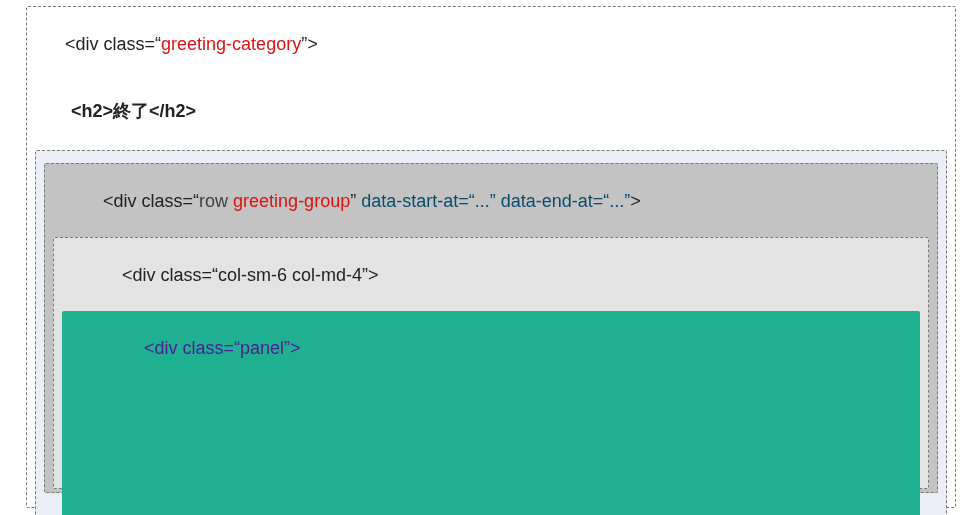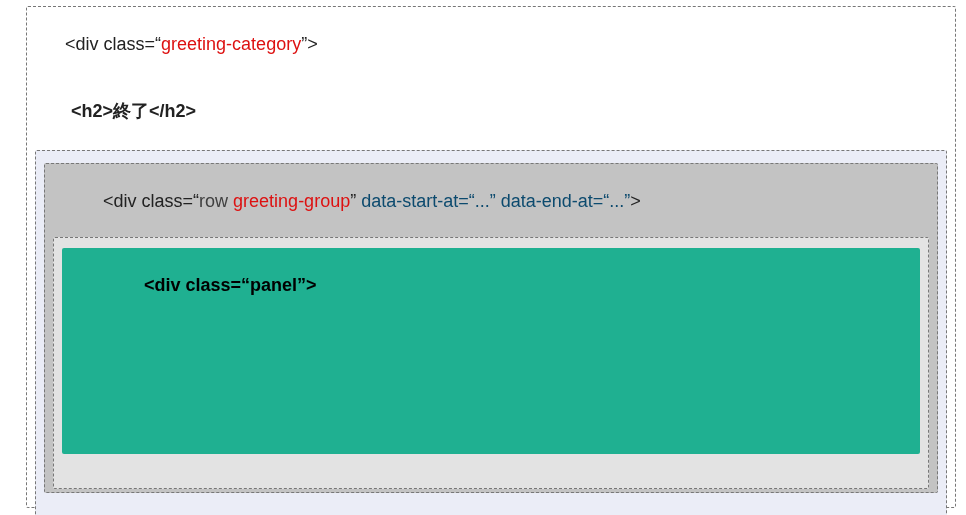--- a/index.html
+++ b/index.html
@@ -47,21 +47,21 @@
     height: 190px;
     margin-top: 4px;
     padding: 6px 12px 10px 12px;
     border: none;
     border-radius: 2px;
   }
   .panel-inner-line { margin: 4px 0 0 8px; }
   .t-red { color: #d11; }
   .t-orange { color: #0c4a6e; }
   .t-black { color: #404040; }
-  .t-white { color: #000000; font-weight: bold; }
+  .t-white { color: #4c1d95; }
   .codeish { white-space: pre; }
 </style>
 </head>
 <body>
 
 <div class="canvas">
 
   <div class="box outer">
     <div class="codeish">
       <span>&lt;div class=</span><span>“</span><span class="t-red">greeting-category</span><span>”</span><span>&gt;</span>
@@ -71,20 +71,23 @@
     </div>
 
     <div class="box greetings">
 
       <div class="box greeting-group">
         <div class="codeish">
           <span>&lt;div class=</span><span>“</span><span class="t-black">row </span><span class="t-red">greeting-group</span><span>”</span><span class="t-orange"> data-start-at=</span><span class="t-orange">“...”</span><span class="t-orange"> data-end-at=</span><span class="t-orange">“...”</span><span>&gt;</span>
         </div>
 
         <div class="box col">
+          <div class="codeish">
+            <span>&lt;div class=</span><span>“</span><span>col-sm-6 col-md-4</span><span>”</span><span>&gt;</span>
+          </div>
 
           <div class="panel">
             <div class="codeish t-white">
               <span>&lt;div class=</span><span>“</span><span>panel</span><span>”</span><span>&gt;</span>
             </div>
 
           </div>
         </div>
 
       </div>

